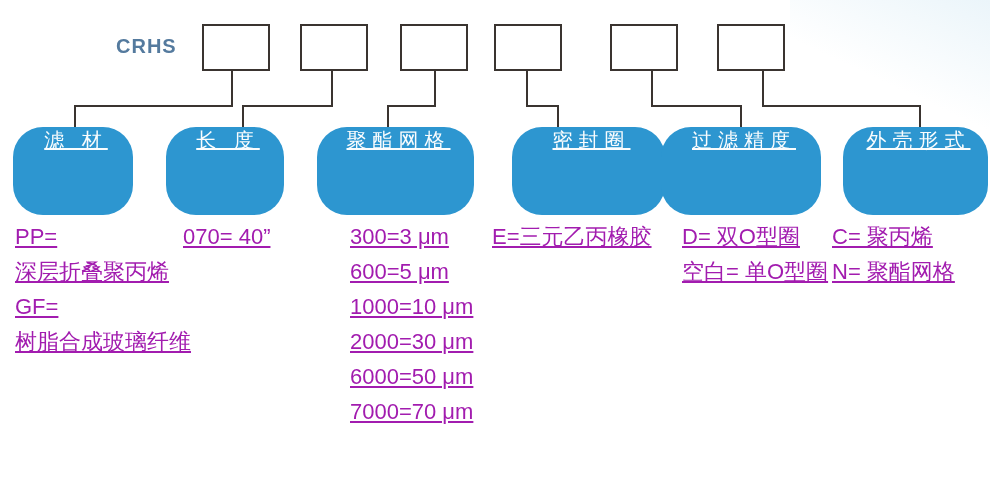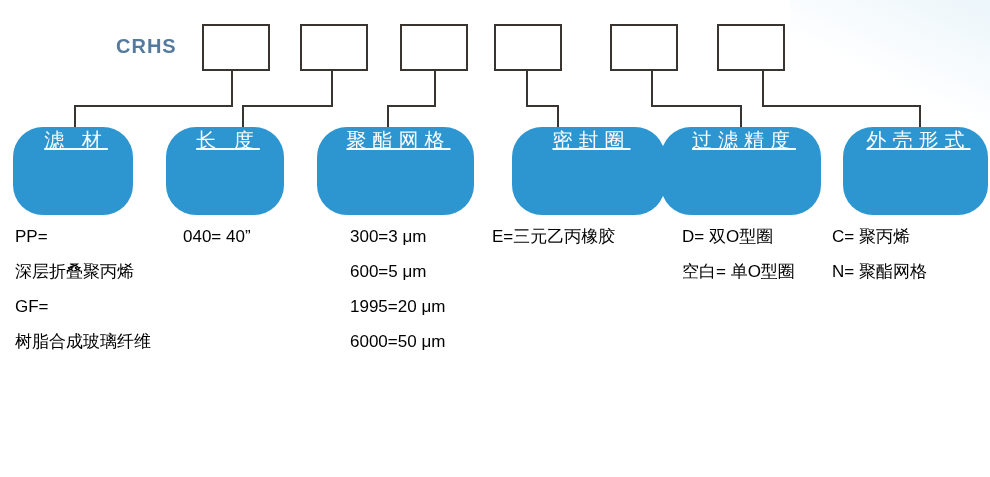--- a/index.html
+++ b/index.html
@@ -37,21 +37,21 @@
     background:#2d96d0; border-radius:30px;
     display:flex; align-items:flex-start; justify-content:center;
     color:#fafdfe; font-size:20px;
     letter-spacing:6px; padding-left:6px;
     white-space:pre;
     text-decoration:underline;
   }
 
   .opts {
     position:absolute; top:219px;
-    color:#000000; font-size:17px;
+    color:#a21caf; font-size:22px;text-decoration:underline;
   }
   .opt { height:35px; line-height:35px; white-space:pre; }
 </style>
 </head>
 <body>
 
 <div class="canvas">
 
   <div class="corner-tint"></div>
 
@@ -81,28 +81,30 @@
   <div class="pill" style="left:843px;width:145px"><span>外壳形式</span></div>
 
   <div class="opts" style="left:15px">
     <div class="opt">PP=</div>
     <div class="opt">深层折叠聚丙烯</div>
     <div class="opt">GF=</div>
     <div class="opt">树脂合成玻璃纤维</div>
   </div>
 
   <div class="opts" style="left:183px">
-    <div class="opt">040= 40”</div>
+    <div class="opt">070= 40”</div>
   </div>
 
   <div class="opts" style="left:350px">
     <div class="opt">300=3 μm</div>
     <div class="opt">600=5 μm</div>
-    <div class="opt">1995=20 μm</div>
+    <div class="opt">1000=10 μm</div>
+    <div class="opt">2000=30 μm</div>
     <div class="opt">6000=50 μm</div>
+    <div class="opt">7000=70 μm</div>
   </div>
 
   <div class="opts" style="left:492px">
     <div class="opt">E=三元乙丙橡胶</div>
   </div>
 
   <div class="opts" style="left:682px">
     <div class="opt">D= 双O型圈</div>
     <div class="opt">空白= 单O型圈</div>
   </div>

